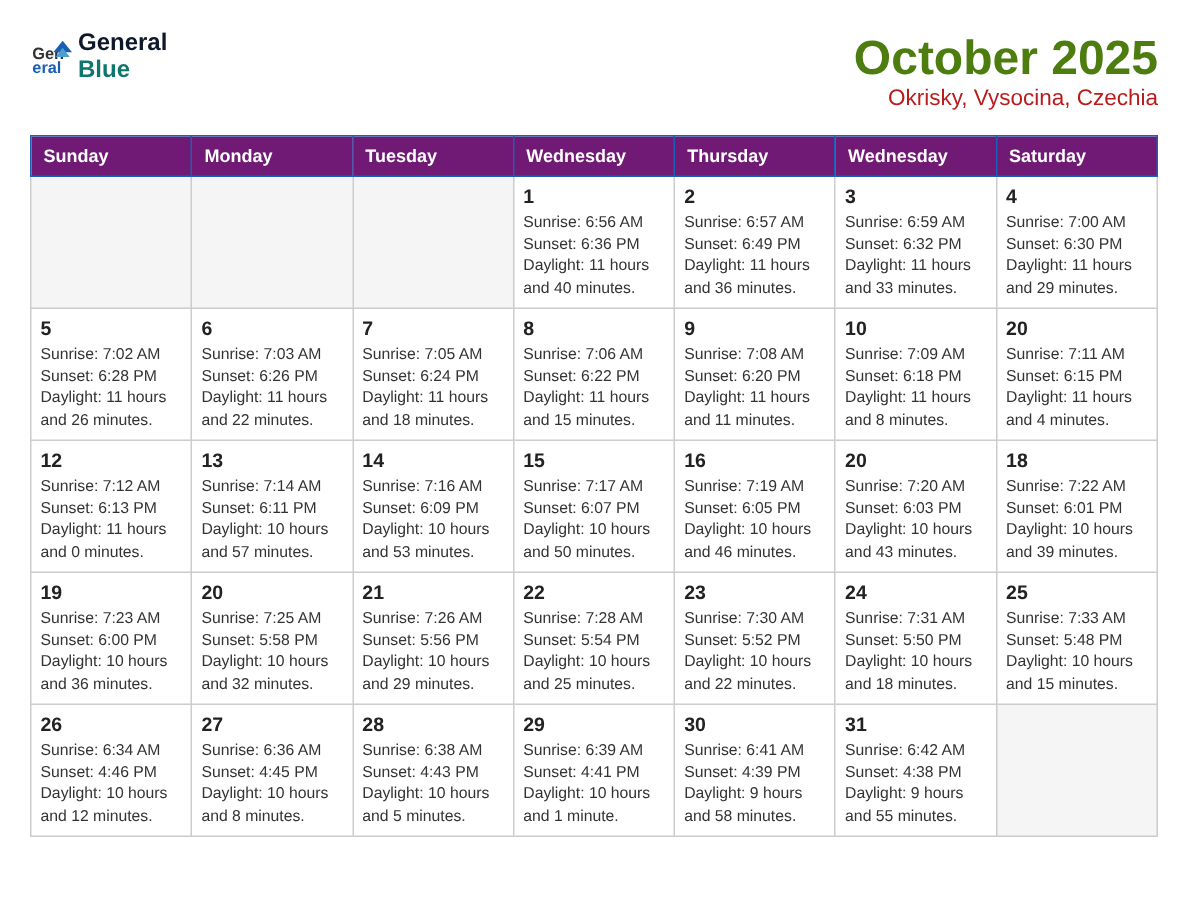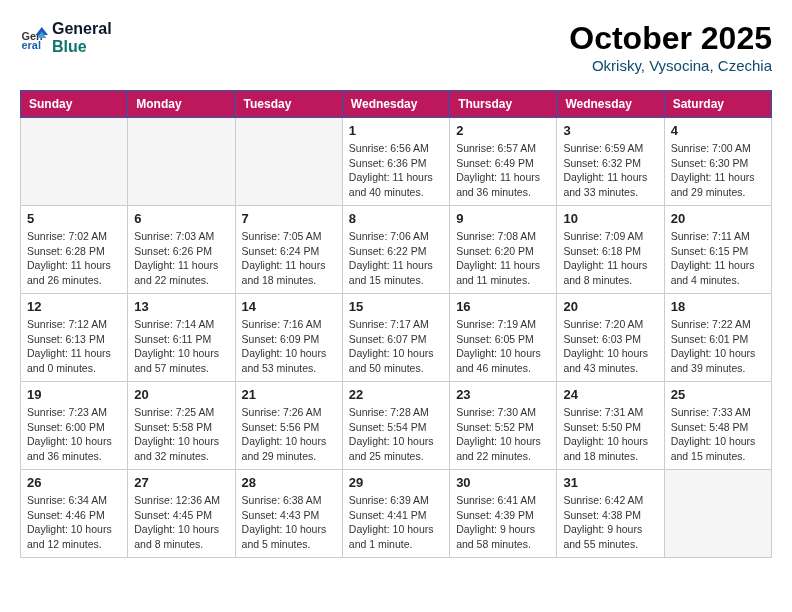--- a/index.html
+++ b/index.html
@@ -24,33 +24,33 @@
     .logo-icon {
       width: 28px;
       height: 28px;
     }
     .title-block {
       text-align: right;
     }
     .month-title {
       font-size: 32px;
       font-weight: bold;
-      color: #000000;
+      color: #4d7c0f;
     }
     .location {
       font-size: 15px;
-      color: #0c4a6e;
+      color: #b91c1c;
     }
     .calendar {
       width: 100%;
       border-collapse: collapse;
       font-size: 11px;
     }
     .calendar th {
-      background: #be185d;
+      background: #701a75;
       color: #fff;
       text-align: left;
       padding: 6px 8px;
       font-size: 12px;
       font-weight: bold;
       border: 1px solid #1a5fb4;
     }
     .calendar td {
       border: 1px solid #ccc;
       vertical-align: top;
@@ -275,21 +275,21 @@
       </tr>
       <tr class="week-row">
         <td>
           <div class="day-num">26</div>
           <div class="day-info">Sunrise: 6:34 AM
 Sunset: 4:46 PM
 Daylight: 10 hours and 12 minutes.</div>
         </td>
         <td>
           <div class="day-num">27</div>
-          <div class="day-info">Sunrise: 12:36 AM
+          <div class="day-info">Sunrise: 6:36 AM
 Sunset: 4:45 PM
 Daylight: 10 hours and 8 minutes.</div>
         </td>
         <td>
           <div class="day-num">28</div>
           <div class="day-info">Sunrise: 6:38 AM
 Sunset: 4:43 PM
 Daylight: 10 hours and 5 minutes.</div>
         </td>
         <td>

